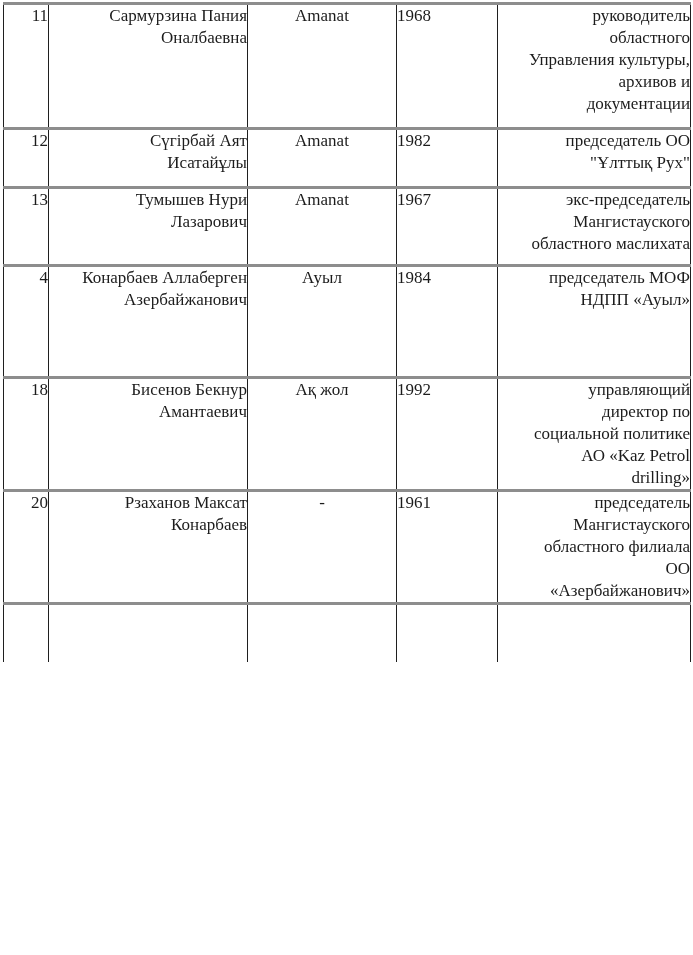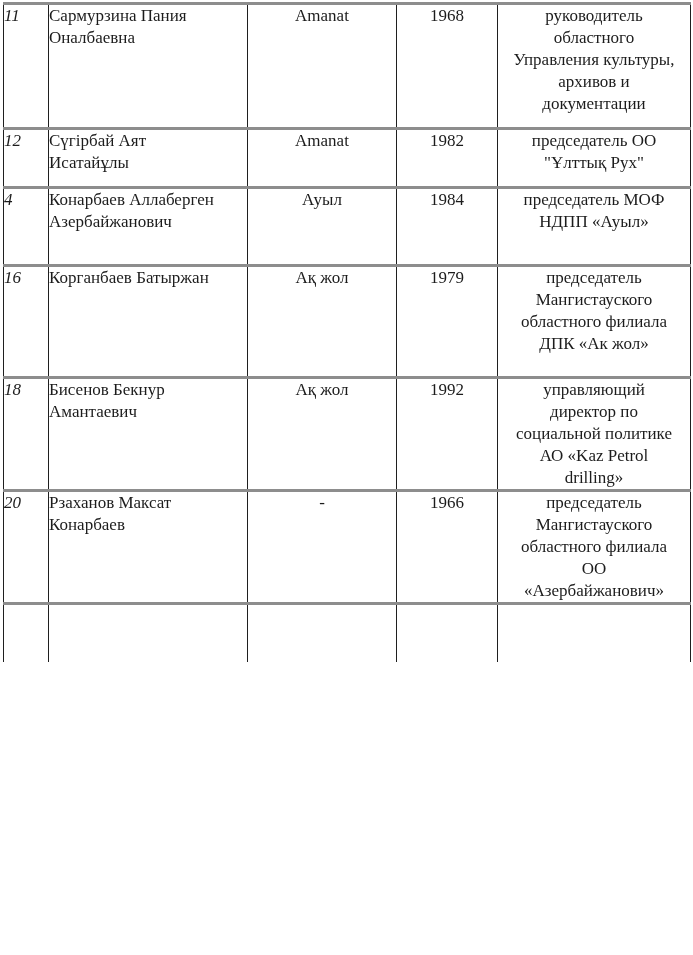--- a/index.html
+++ b/index.html
@@ -37,39 +37,37 @@
   table.doc-table tr:nth-child(4)  { height: 112px; }
   table.doc-table tr:nth-child(5)  { height: 59px; }
   table.doc-table tr:nth-child(6)  { height: 111px; }
   table.doc-table tr:nth-child(7)  { height: 58px; }
   table.doc-table tr:nth-child(8)  { height: 127px; }
   table.doc-table tr:nth-child(9)  { height: 82px; }
   table.doc-table tr:nth-child(10) { height: 130px; }
   table.doc-table tr:nth-child(11) { height: 14px; }
 
   td.c-num {
-    text-align: left;
+    text-align: right;
     padding-top: 9px;
-    font-style: italic;
   }
   td.c-name {
-    text-align: left;
+    text-align: right;
     padding: 9px 6px 2px 7px;
     white-space: pre-line;
   }
   td.c-party {
     text-align: center;
     vertical-align: middle;
   }
   td.c-year {
-    text-align: center;
     vertical-align: middle;
   }
   td.c-pos {
-    text-align: center;
+    text-align: right;
     vertical-align: middle;
     padding: 4px 4px;
     white-space: pre-line;
     margin-top: 12px;
   }
   .sp {
     text-decoration-style: wavy;
     text-decoration-color: #c85a54;
     text-decoration-thickness: 1px;
     text-underline-offset: 3px;
@@ -103,56 +101,56 @@
       <tr>
         <td class="c-num">12</td>
         <td class="c-name"><span class="sp">Сүгірбай</span> Аят
 Исатайұлы</td>
         <td class="c-party"><span class="sp">Amanat</span></td>
         <td class="c-year">1982</td>
         <td class="c-pos">председатель <span class="sp">ОО</span>
 "<span class="sp">Ұлттық Рух</span>"</td>
       </tr>
       <tr>
+        <td class="c-num">13</td>
+        <td class="c-name">Тумышев Нури
+Лазарович</td>
+        <td class="c-party"><span class="sp">Amanat</span></td>
+        <td class="c-year">1967</td>
+        <td class="c-pos">экс-председатель
+<span class="sp">Мангистауского</span>
+областного <span class="sp">маслихата</span></td>
+      </tr>
+      <tr>
         <td class="c-num">4</td>
         <td class="c-name"><span class="sp">Конарбаев Аллаберген</span>
 <span class="sp">Азербайжанович</span></td>
         <td class="c-party">Ауыл</td>
         <td class="c-year">1984</td>
         <td class="c-pos">председатель МОФ
 НДПП <span class="sp">«Ауыл»</span></td>
-      </tr>
-      <tr>
-        <td class="c-num">16</td>
-        <td class="c-name"><span class="sp">Корганбаев Батыржан</span></td>
-        <td class="c-party">Ақ жол</td>
-        <td class="c-year">1979</td>
-        <td class="c-pos">председатель
-<span class="sp">Мангистауского</span>
-областного филиала
-ДПК <span class="sp">«Ак жол»</span></td>
       </tr>
       <tr>
         <td class="c-num">18</td>
         <td class="c-name"><span class="sp">Бисенов Бекнур</span>
 <span class="sp">Амантаевич</span></td>
         <td class="c-party">Ақ жол</td>
         <td class="c-year">1992</td>
         <td class="c-pos">управляющий
 директор по
 социальной политике
 АО «Kaz Petrol
 drilling»</td>
       </tr>
       <tr>
         <td class="c-num">20</td>
         <td class="c-name"><span class="sp">Рзаханов Максат</span>
 <span class="sp">Конарбаев</span></td>
         <td class="c-party">-</td>
-        <td class="c-year">1966</td>
+        <td class="c-year">1961</td>
         <td class="c-pos">председатель
 <span class="sp">Мангистауского</span>
 областного филиала
 <span class="sp">ОО</span>
 <span class="sp">«Азербайжанович»</span></td>
       </tr>
       <tr>
         <td class="c-num"></td>
         <td class="c-name"></td>
         <td class="c-party"></td>

